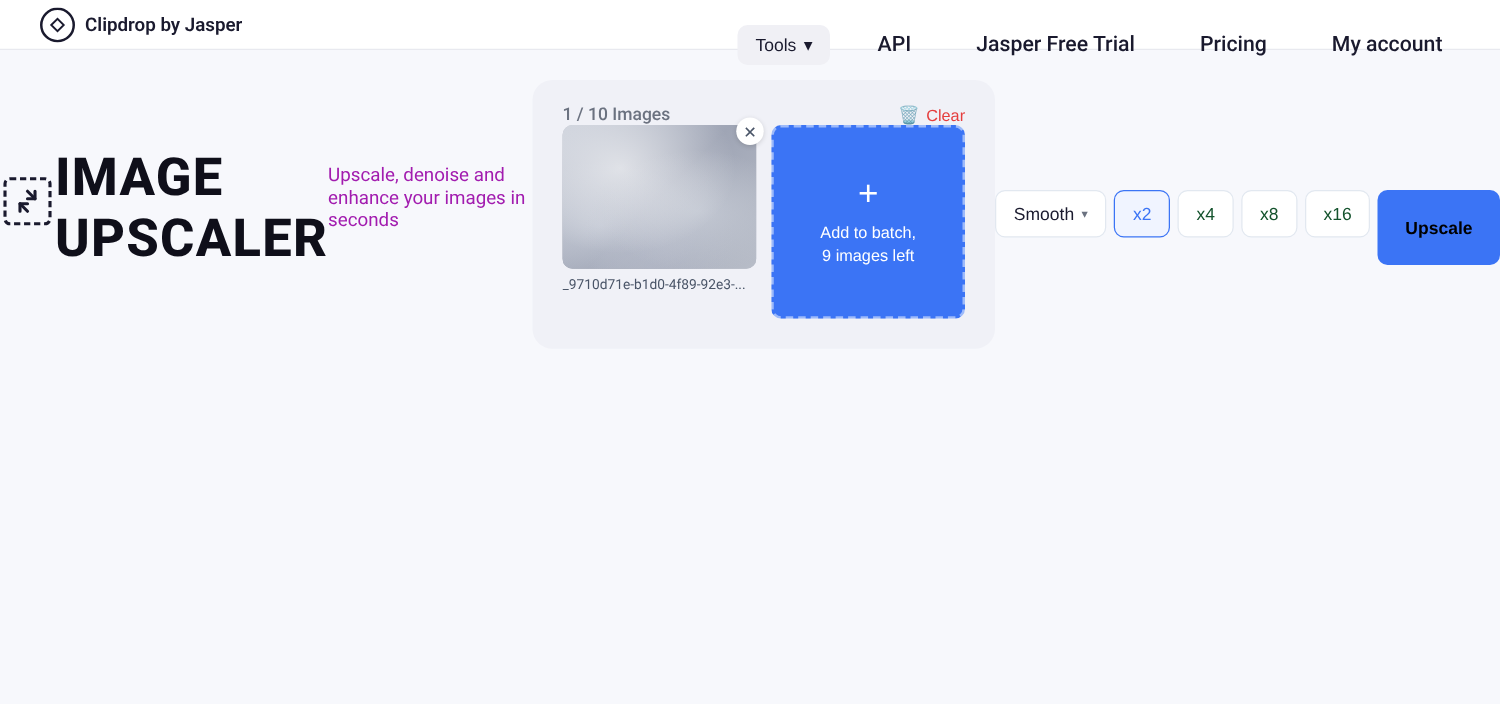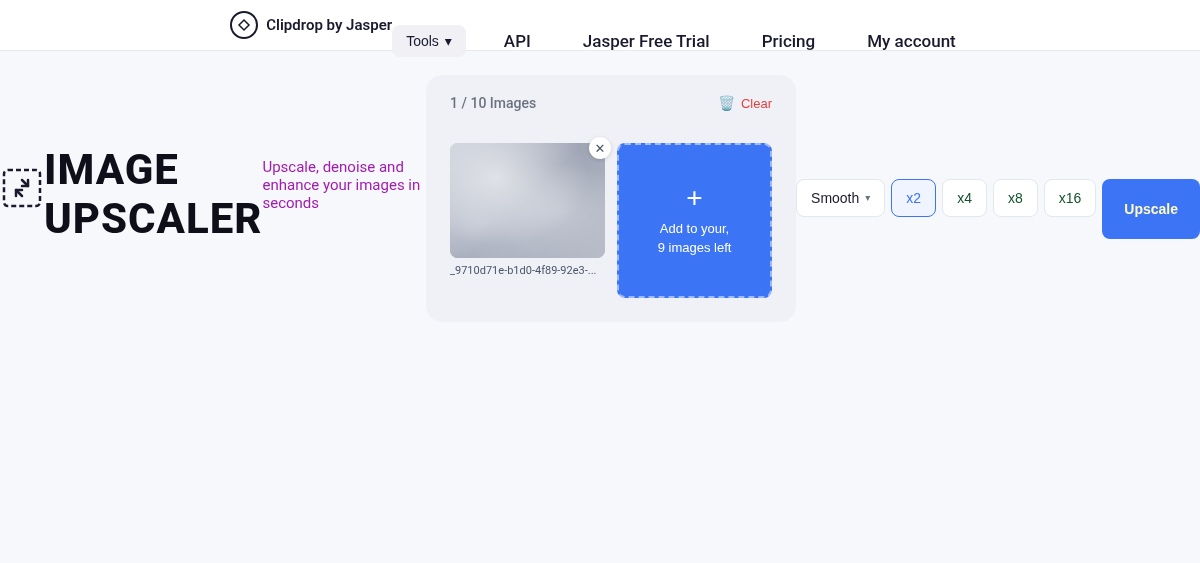--- a/index.html
+++ b/index.html
@@ -13,23 +13,23 @@
       background: #f7f8fc;
       min-height: 563px;
       width: 1200px;
       overflow: hidden;
     }
 
     
     .header {
       display: flex;
       align-items: center;
-      justify-content: center;
+      justify-content: space-between;
       padding: 0 32px;
-      height: 51px;
+      height: 40px;
       background: #fff;
       border-bottom: 1px solid #e8e9ef;
     }
 
     .logo-area {
       display: flex;
       align-items: center;
       gap: 8px;
     }
 
@@ -114,21 +114,21 @@
       background: #f0f1f7;
       border-radius: 16px;
       padding: 20px 24px 24px;
       width: 380px;
     }
 
     .card-header {
       display: flex;
       align-items: center;
       justify-content: space-between;
-      margin-bottom: 32px;
+      margin-bottom: 0;
     }
 
     .image-count {
       font-size: 14px;
       color: #6b7280;
       font-weight: 500;
     }
 
     .clear-btn {
       display: flex;
@@ -281,21 +281,21 @@
       color: #3b74f5;
     }
 
     .upscale-btn {
       background: #3b74f5;
       border: none;
       border-radius: 8px;
       padding: 22px 22px;
       font-size: 14px;
       font-weight: 600;
-      color: #fef9c3;
+      color: #000000;
       cursor: pointer;
     }
   </style>
 </head>
 <body>
 
 <header class="header">
   <div class="logo-area">
     <svg class="logo-icon" viewBox="0 0 28 28" fill="none" xmlns="http://www.w3.org/2000/svg">
       <circle cx="14" cy="14" r="13" stroke="#1a1a2e" stroke-width="2" fill="none"></circle>
@@ -346,21 +346,21 @@
         <div class="image-thumb"></div>
         <button class="remove-btn">
           <span>✕</span>
         </button>
         <div class="image-label">_9710d71e-b1d0-4f89-92e3-...</div>
       </div>
 
       <button class="add-batch-btn">
         <span class="add-plus">+</span>
         <span class="add-text">
-          <span>Add to your,</span><br>
+          <span>Add to batch,</span><br>
           <span>9 images left</span>
         </span>
       </button>
     </div>
   </div>
 
   <div class="controls">
     <button class="mode-dropdown">
       <span>Smooth</span>
       <span class="chevron">▾</span>

